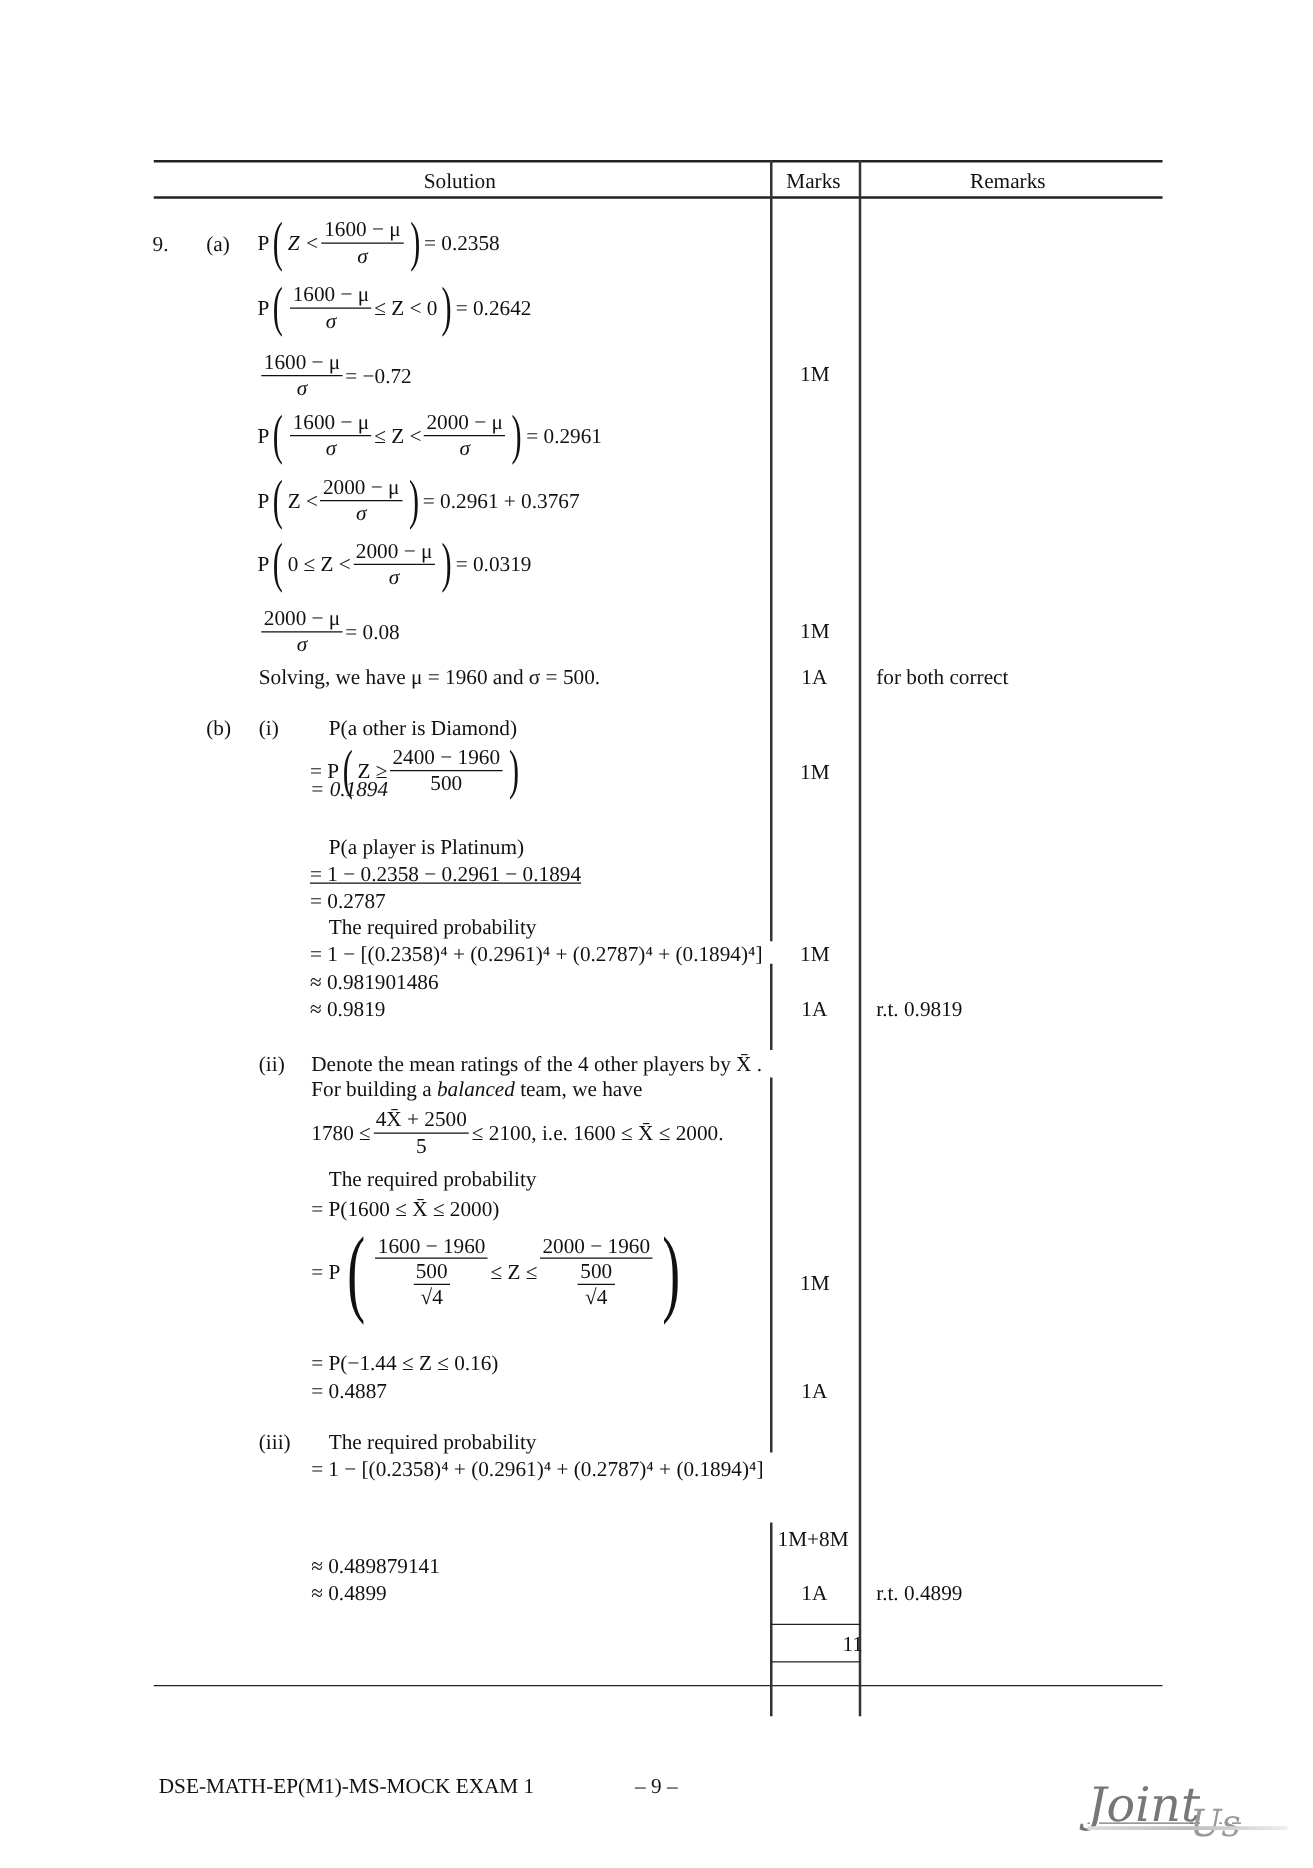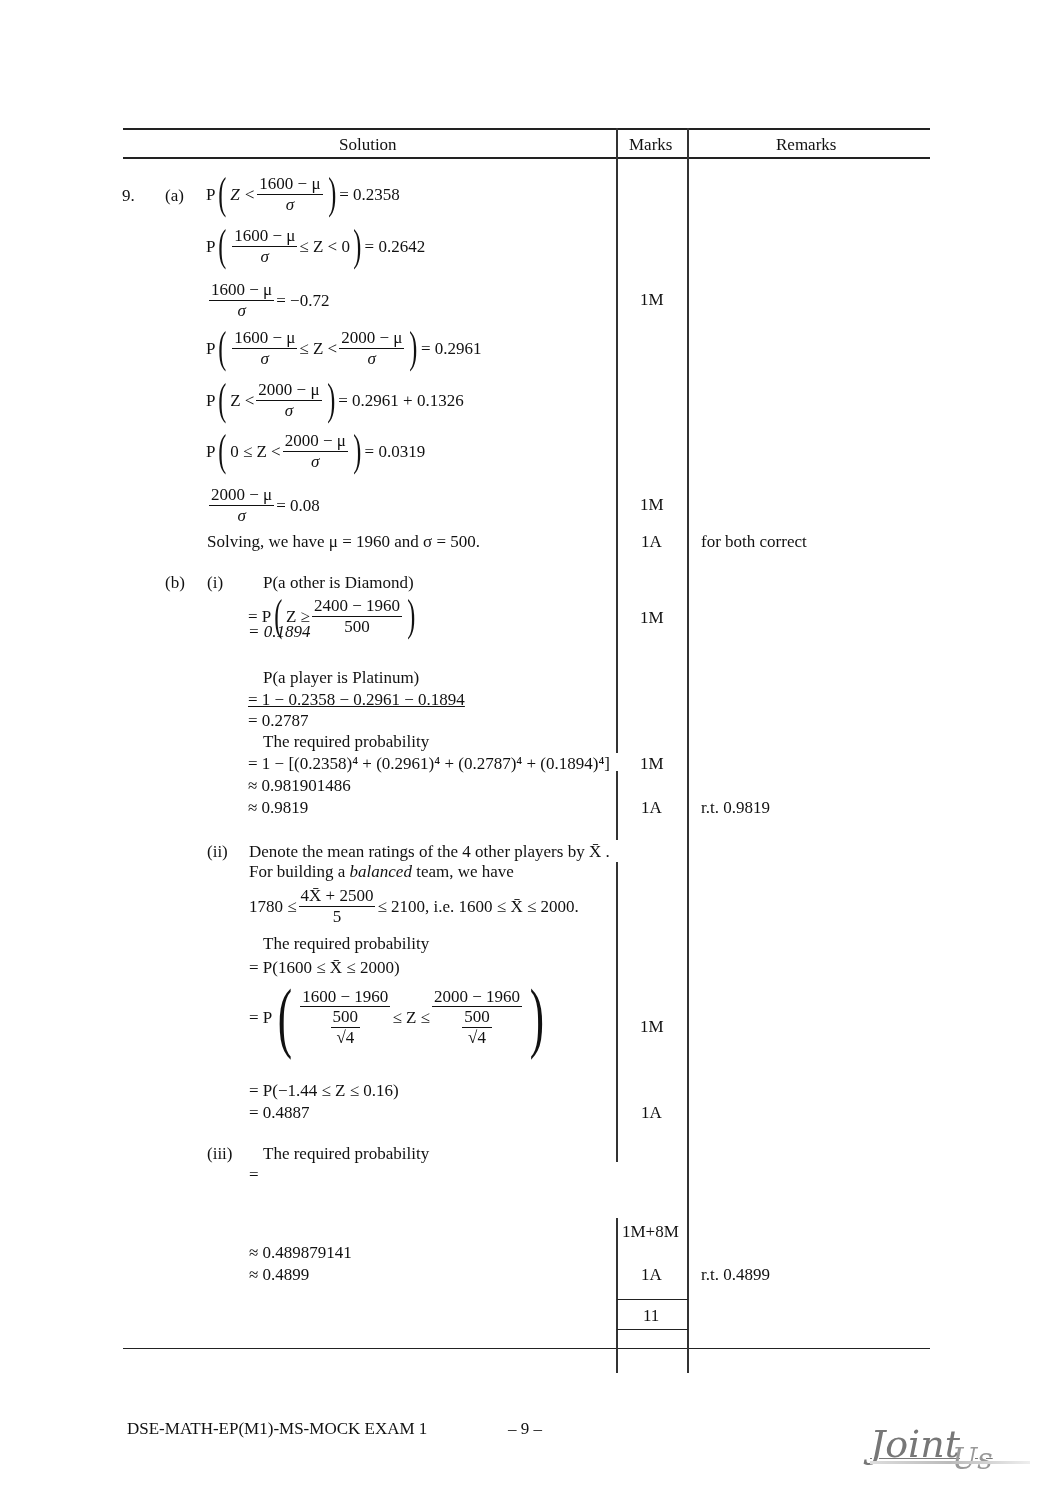--- a/index.html
+++ b/index.html
@@ -91,21 +91,21 @@
 
 <div class="abs row" style="left:206px; top:378px;">
   <span>P</span>
   <span class="paren p2">(</span>
   <span>Z &lt;</span>
   <span class="frac">
       <span class="num">2000 − μ</span>
       <span class="it">σ</span>
     </span>
   <span class="paren p2">)</span>
-  <span>= 0.2961 + 0.1326</span>
+  <span>= 0.2961 + 0.3767</span>
 </div>
 
 <div class="abs row" style="left:206px; top:429px;">
   <span>P</span>
   <span class="paren p2">(</span>
   <span>0 ≤ Z &lt;</span>
   <span class="frac">
       <span class="num">2000 − μ</span>
       <span class="it">σ</span>
     </span>
@@ -188,29 +188,30 @@
 <div class="abs" style="left:249px; top:1104px;">= 0.4887</div>
 
 <div class="abs" style="left:640px; top:1018px;">1M</div>
 <div class="abs" style="left:641px; top:1104px;">1A</div>
 
 <div class="abs" style="left:207px; top:1145px;">(iii)</div>
 <div class="abs" style="left:263px; top:1145px;">The required probability</div>
 <div class="abs row" style="left:249px; top:1166px;">
   <span>=</span>
   <span class="frac">
+      <span>1 − [(0.2358)⁴ + (0.2961)⁴ + (0.2787)⁴ + (0.1894)⁴]</span>
     </span>
 </div>
 <div class="abs" style="left:249px; top:1244px;">≈ 0.489879141</div>
 <div class="abs" style="left:249px; top:1266px;">≈ 0.4899</div>
 
 <div class="abs" style="left:622px; top:1223px;">1M+8M</div>
 <div class="abs" style="left:641px; top:1266px;">1A</div>
 <div class="abs" style="left:701px; top:1266px;">r.t. 0.4899</div>
 
-<div class="abs" style="left:643px; top:1307px;">11</div>
+<div class="abs" style="left:674px; top:1307px;">11</div>
 
 <div class="abs" style="left:127px; top:1420px;">DSE-MATH-EP(M1)-MS-MOCK EXAM 1</div>
 <div class="abs" style="left:508px; top:1420px;">– 9 –</div>
 <div class="abs logo" style="left:870px; top:1425px;">
   <span style="font-size:38px;">Joint</span><span style="font-size:30px; position:relative; top:12px; left:-8px; color:#999;">Us</span>
   <div style="position:absolute; left:0; top:36px; width:160px; height:3px; background:linear-gradient(90deg,#ddd,#bbb,#eee);"></div>
 </div>
 
 </body></html>

